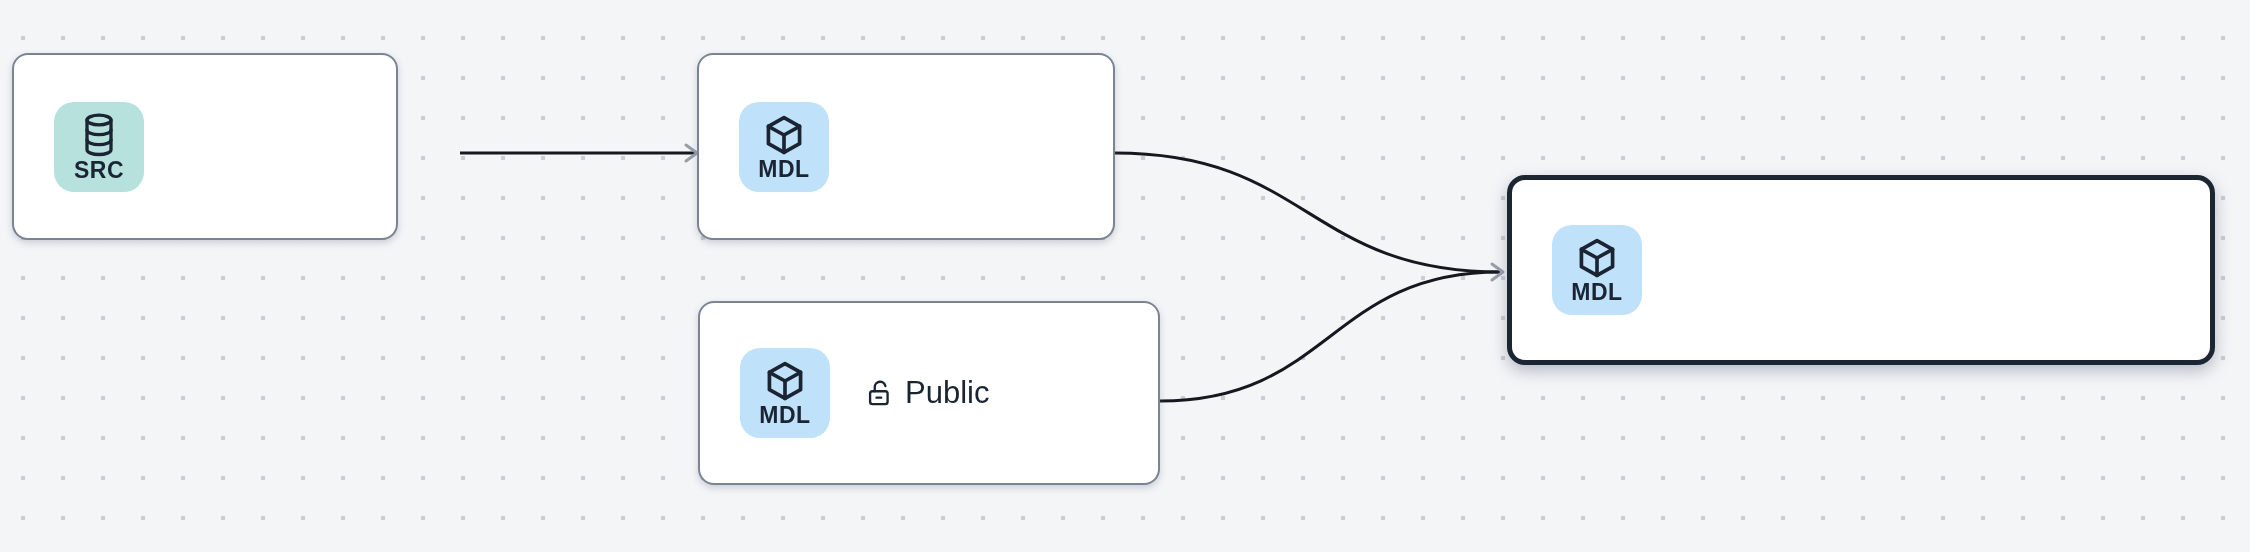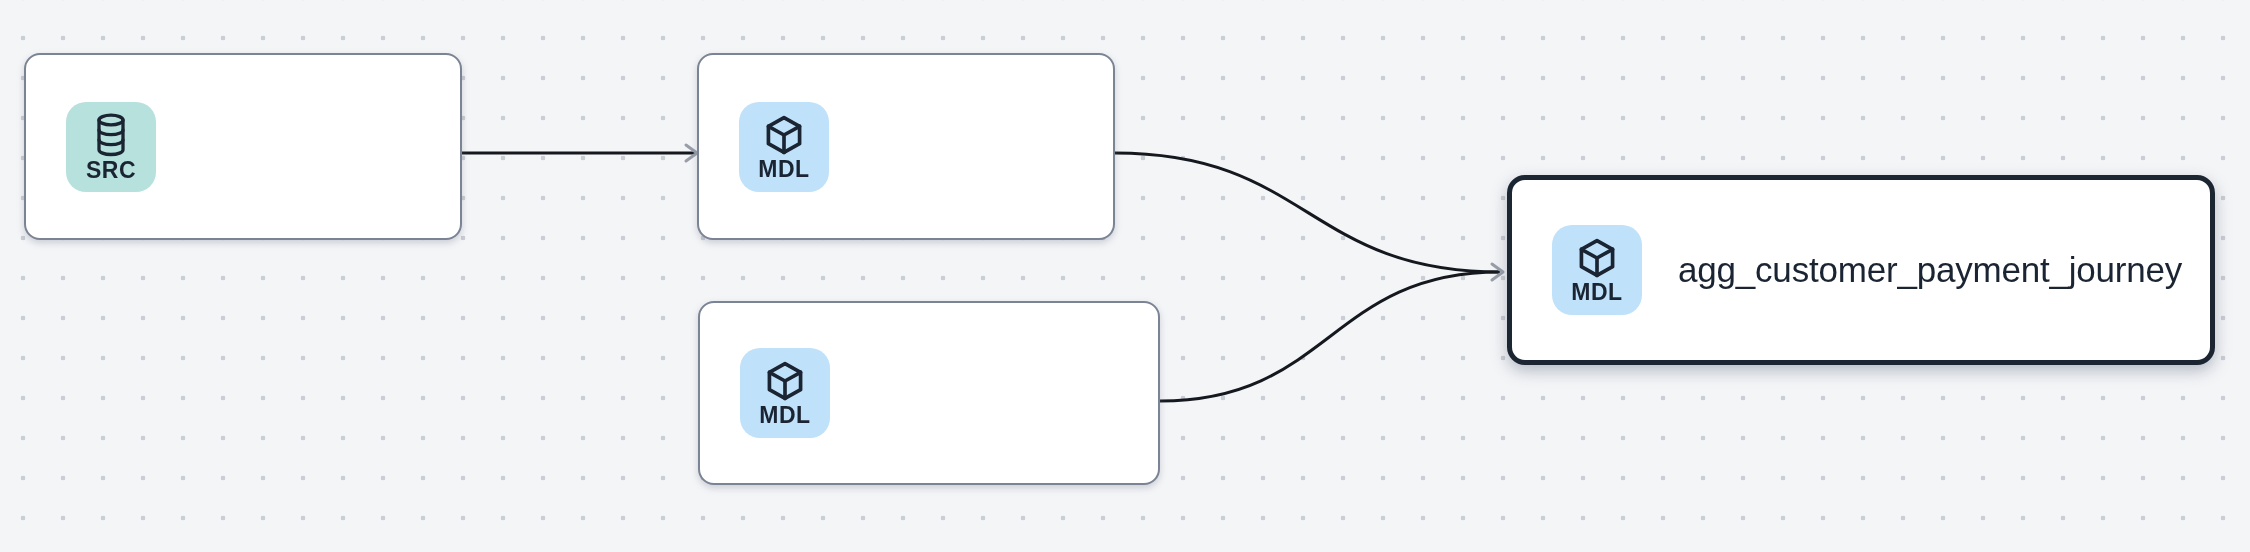--- a/index.html
+++ b/index.html
@@ -105,21 +105,21 @@
     align-items: center;
     gap: 11px;
     font-size: 31px;
     font-weight: 400;
     color: var(--text);
     line-height: 1.1;
   }
   .access-row svg { display: block; }
 
   
-  .n-stripe { left: 24px;   top: 53px;  width: 438px; height: 187px; }
+  .n-stripe { left: 12px;   top: 53px;  width: 386px; height: 187px; }
   .n-stg    { left: 697px;  top: 53px;  width: 418px; height: 187px; }
   .n-fct    { left: 698px;  top: 301px; width: 462px; height: 184px; }
   .n-agg    { left: 1507px; top: 175px; width: 708px; height: 190px; }
 </style>
 </head>
 <body>
 
 <div class="canvas">
 
   <svg class="edges" viewBox="0 0 2250 552">
@@ -156,30 +156,35 @@
   <div class="node n-fct">
     <div class="badge mdl">
       <svg width="44" height="44" viewBox="0 0 24 24" fill="none" stroke="#1b2432" stroke-width="2" stroke-linecap="round" stroke-linejoin="round">
         <path d="M12 2.5 L20.5 7.25 V16.75 L12 21.5 L3.5 16.75 V7.25 Z"></path>
         <path d="M3.5 7.25 L12 12 L20.5 7.25"></path>
         <path d="M12 12 V21.5"></path>
       </svg>
       <span class="badge-label">MDL</span>
     </div>
     <div class="node-text">
+      <div class="access-row">
+        <svg width="28" height="28" viewBox="0 0 24 24" fill="none" stroke="#1b2432" stroke-width="2" stroke-linecap="round" stroke-linejoin="round">
+          <rect x="3.5" y="10.5" width="15" height="11" rx="2"></rect>
+          <path d="M7.5 10.5 V7 a4.6 4.6 0 0 1 9.1 -1"></path>
+          <line x1="9" y1="16" x2="13" y2="16"></line>
+        </svg>
+        <span>Public</span>
+      </div>
     </div>
   </div>
 
   <div class="node n-agg selected">
     <div class="badge mdl">
       <svg width="44" height="44" viewBox="0 0 24 24" fill="none" stroke="#1b2432" stroke-width="2" stroke-linecap="round" stroke-linejoin="round">
         <path d="M12 2.5 L20.5 7.25 V16.75 L12 21.5 L3.5 16.75 V7.25 Z"></path>
         <path d="M3.5 7.25 L12 12 L20.5 7.25"></path>
         <path d="M12 12 V21.5"></path>
       </svg>
       <span class="badge-label">MDL</span>
     </div>
-    <div class="node-text">
-      <div class="node-title">agg_customer_payment_journey</div>
-    </div>
   </div>
 
 </div>
 
 </body></html>

